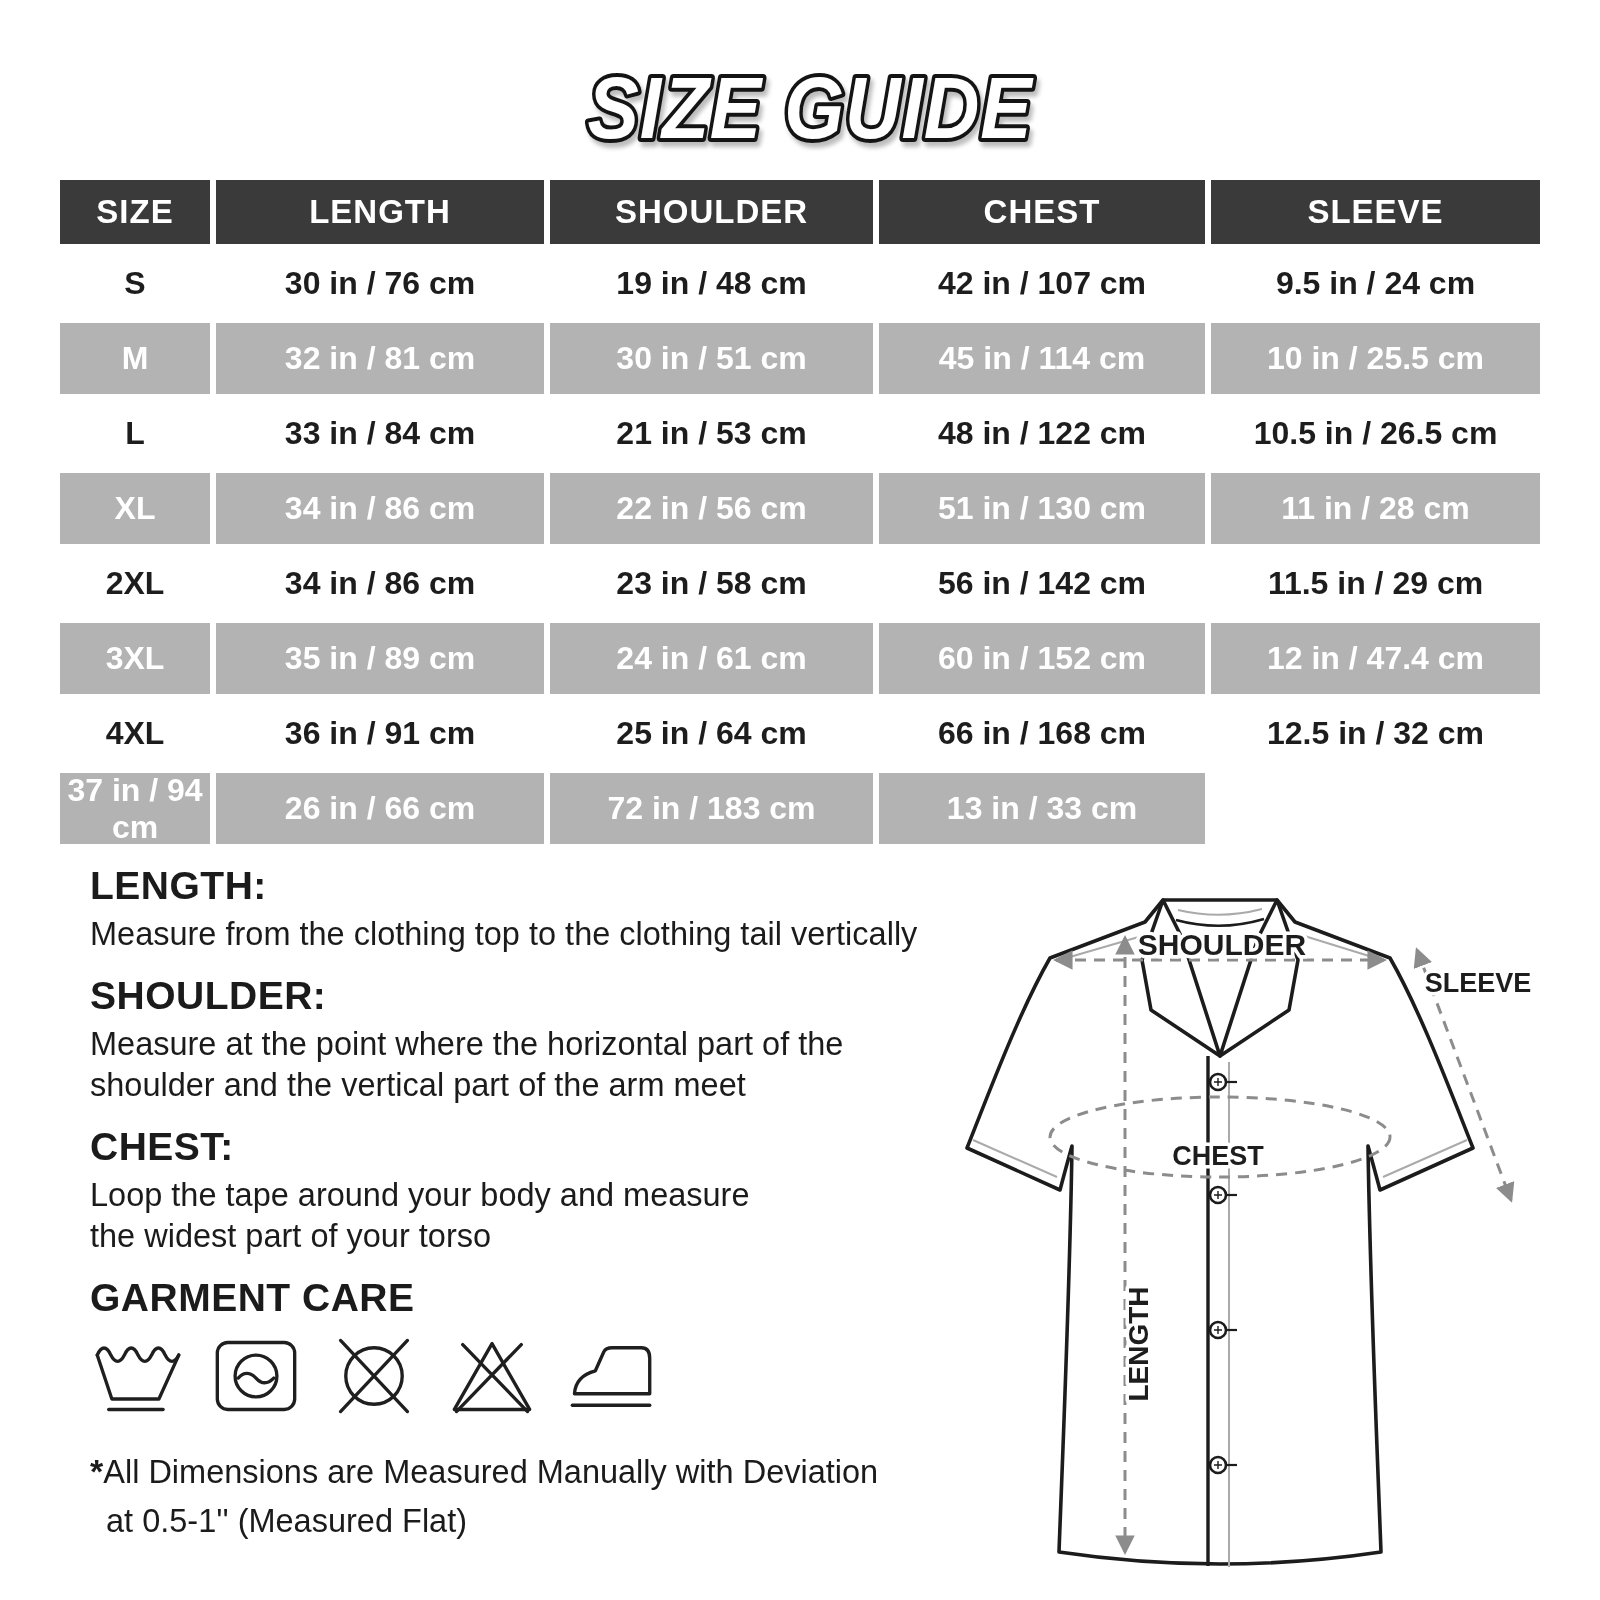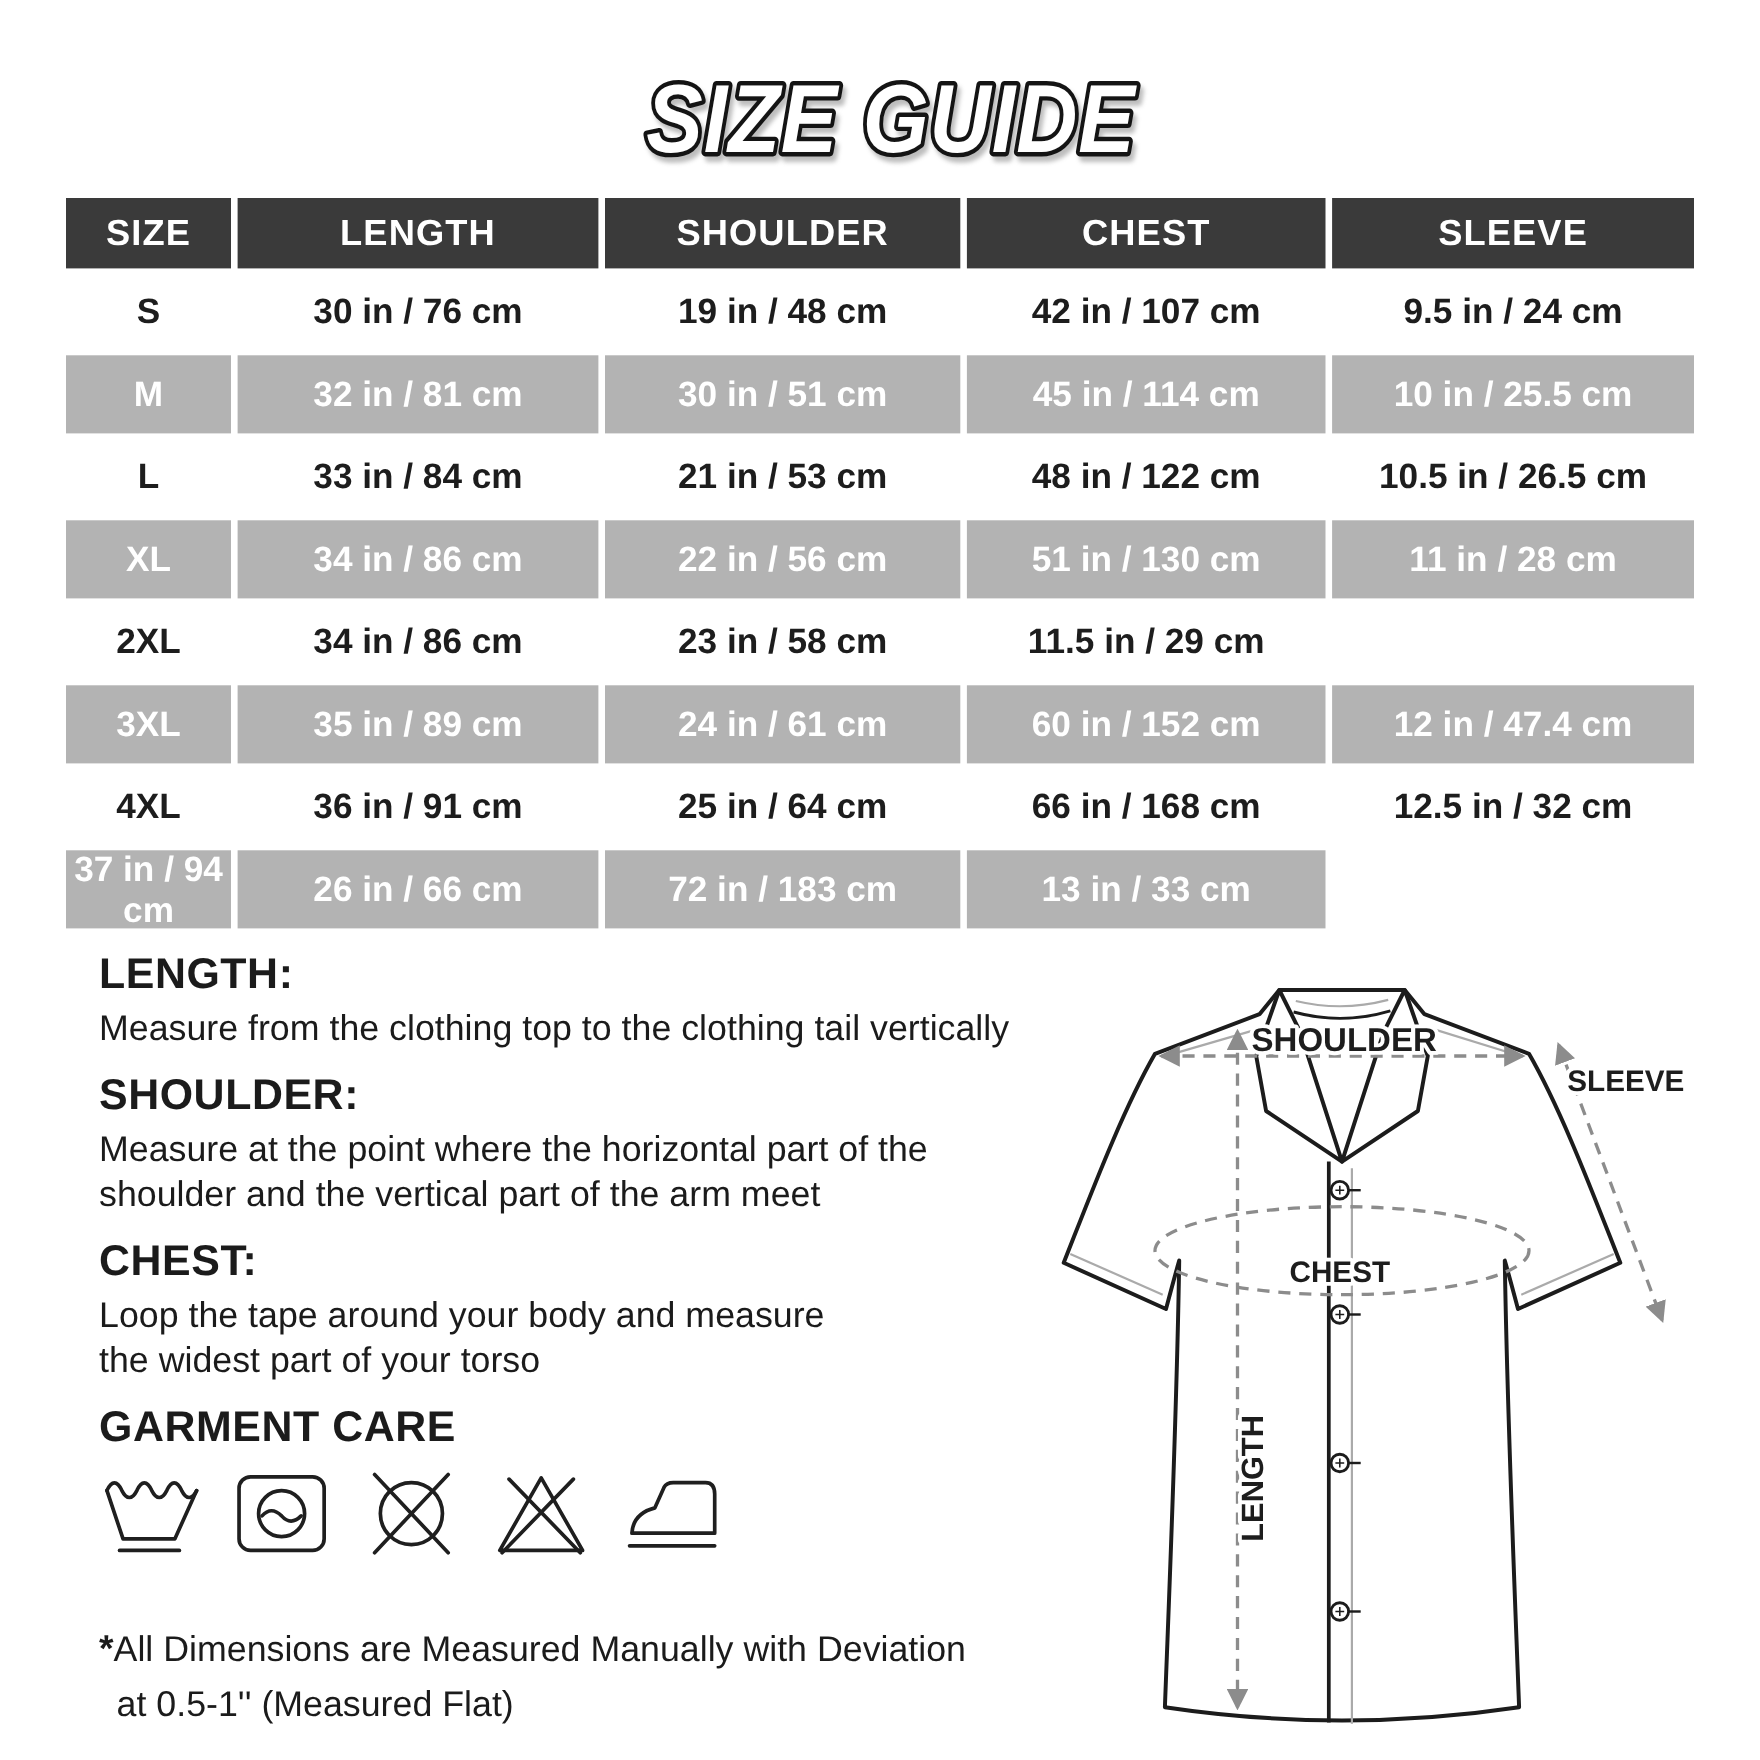--- a/index.html
+++ b/index.html
@@ -25,21 +25,21 @@
   .rowwhite>div{background:#ffffff;color:#1d1d1d;}
   .rowgray>div{background:#b3b3b3;color:#ffffff;}
   
   .info{position:absolute;left:90px;top:864px;width:900px;}
   .info h3{font-size:39px;font-weight:bold;margin:0 0 6px 0;letter-spacing:.5px;color:#1b1b1b;}
   .info .sect{margin:0 0 18px 0;}
   .info p{font-size:32.5px;line-height:1.28;margin:0;white-space:pre-line;font-weight:400;color:#1b1b1b;}
   .care-row{display:flex;gap:26px;margin:14px 0 0 2px;align-items:flex-end;}
   .care-row svg{width:92px;height:84px;}
   .care-stroke{stroke:#1f1f1f;stroke-width:3.2;fill:none;stroke-linecap:round;stroke-linejoin:round;}
-  .footnote{margin-top:56px;font-size:32.5px;line-height:1.5;color:#1b1b1b;}
+  .footnote{margin-top:28px;font-size:32.5px;line-height:1.5;color:#1b1b1b;}
   .footnote .ast{font-weight:bold;font-size:34px;}
   .fn-line2{padding-left:16px;}
   
   .shirt{position:absolute;left:920px;top:860px;width:620px;height:730px;}
   .shirt .outline{fill:#ffffff;stroke:#1c1c1c;stroke-width:3.6;stroke-linejoin:round;}
   .shirt .seam{stroke:#aaaaaa;stroke-width:2;fill:none;}
   .shirt .detail{stroke:#1c1c1c;stroke-width:2.6;fill:none;}
   .shirt .measure{stroke:#8c8c8c;stroke-width:3;fill:none;stroke-dasharray:11 8;}
   .shirt text{
     font-family:"Liberation Sans",sans-serif;font-weight:bold;fill:#1d1d1d;
@@ -89,20 +89,21 @@
     <div>XL</div>
     <div>34 in / 86 cm</div>
     <div>22 in / 56 cm</div>
     <div>51 in / 130 cm</div>
     <div>11 in / 28 cm</div>
   </div>
   <div class="trow rbody rowwhite">
     <div>2XL</div>
     <div>34 in / 86 cm</div>
     <div>23 in / 58 cm</div>
+    <div>56 in / 142 cm</div>
     <div>11.5 in / 29 cm</div>
   </div>
   <div class="trow rbody rowgray">
     <div>3XL</div>
     <div>35 in / 89 cm</div>
     <div>24 in / 61 cm</div>
     <div>60 in / 152 cm</div>
     <div>12 in / 47.4 cm</div>
   </div>
   <div class="trow rbody rowwhite">

